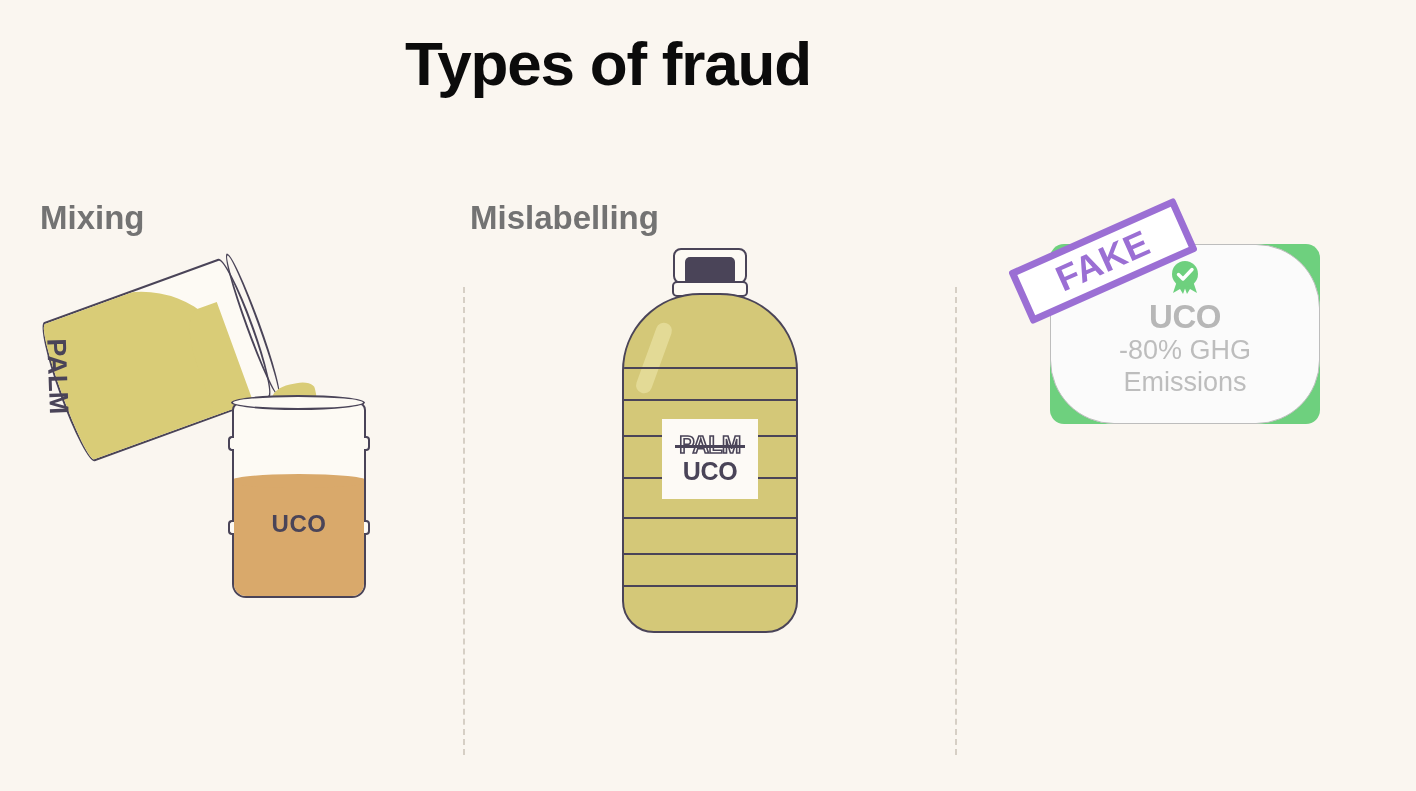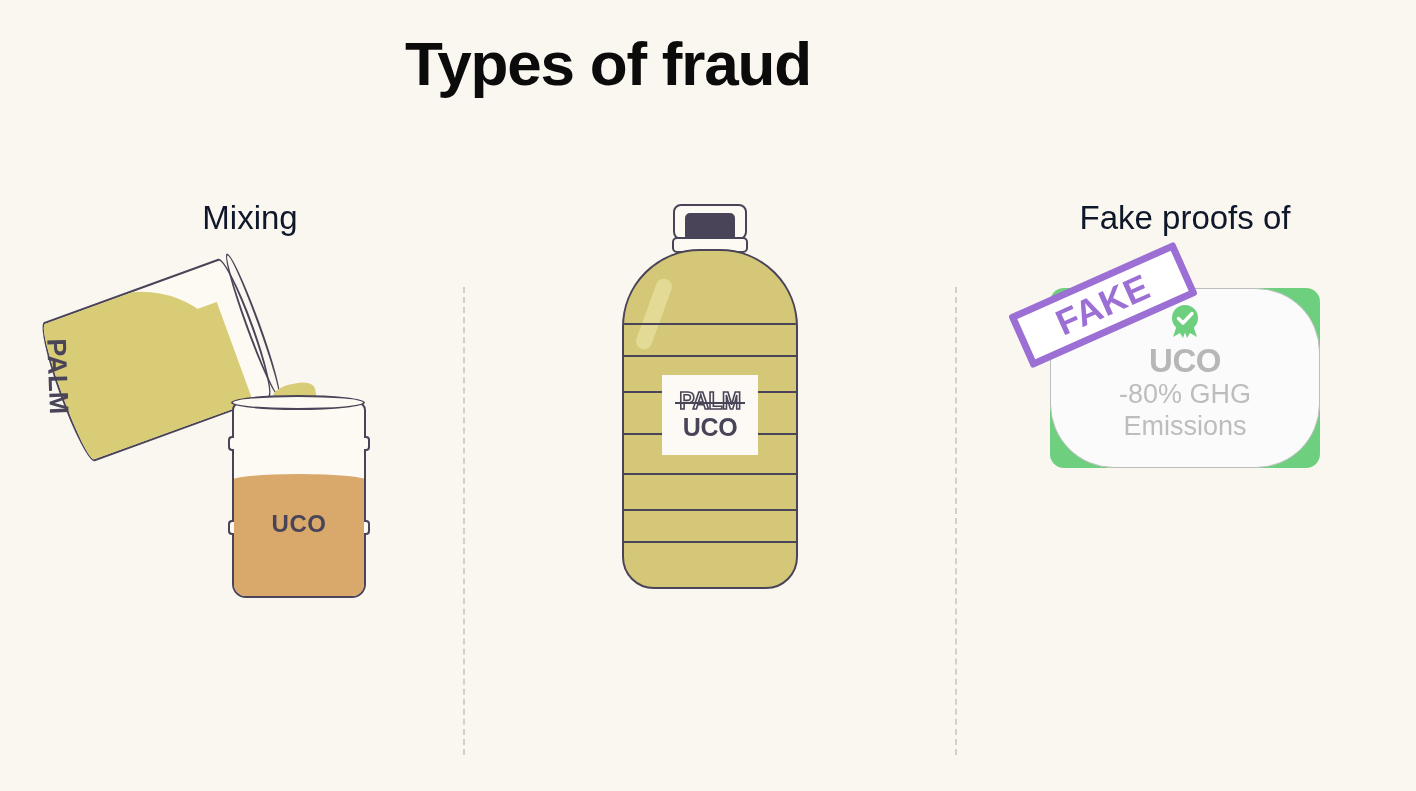--- a/index.html
+++ b/index.html
@@ -51,25 +51,24 @@
   
   .col {
     position: absolute;
     top: 196px;
   }
   .col-1 { left: 40px;   width: 420px; }
   .col-2 { left: 470px;  width: 480px; }
   .col-3 { left: 965px;  width: 440px; }
 
   .col-head {
-    text-align: center;
     font-size: 33px;
-    font-weight: normal;
+    font-weight: bold;
     line-height: 1.33;
-    color: #0f172a;
+    color: #737373;
   }
 
   .art {
     position: relative;
     width: 100%;
   }
 
   
   .art-1 { height: 420px; }
 
@@ -415,20 +414,21 @@
         <div class="notch n-l2"></div>
         <div class="notch n-r2"></div>
         <div class="uco-rim"></div>
         <div class="uco-label">UCO</div>
       </div>
 
     </div>
   </div>
 
   <div class="col col-2">
+    <div class="col-head">Mislabelling</div>
 
     <div class="art art-2">
       <div class="bottle">
 
         <div class="cap-handle">
           <div class="cap-inner"></div>
         </div>
         <div class="cap-collar"></div>
 
         <div class="bottle-body">
@@ -446,21 +446,20 @@
             <div class="lbl-uco">UCO</div>
           </div>
         </div>
 
       </div>
     </div>
   </div>
 
   <div class="col col-3">
     <div class="col-head">
-      <div>Fake proofs of</div>
     </div>
 
     <div class="art art-3">
       <div class="cert-wrap">
 
         <div class="cert-green"></div>
 
         <div class="cert-card">
           <div class="seal">
             <svg width="40" height="40" viewBox="0 0 40 40">

